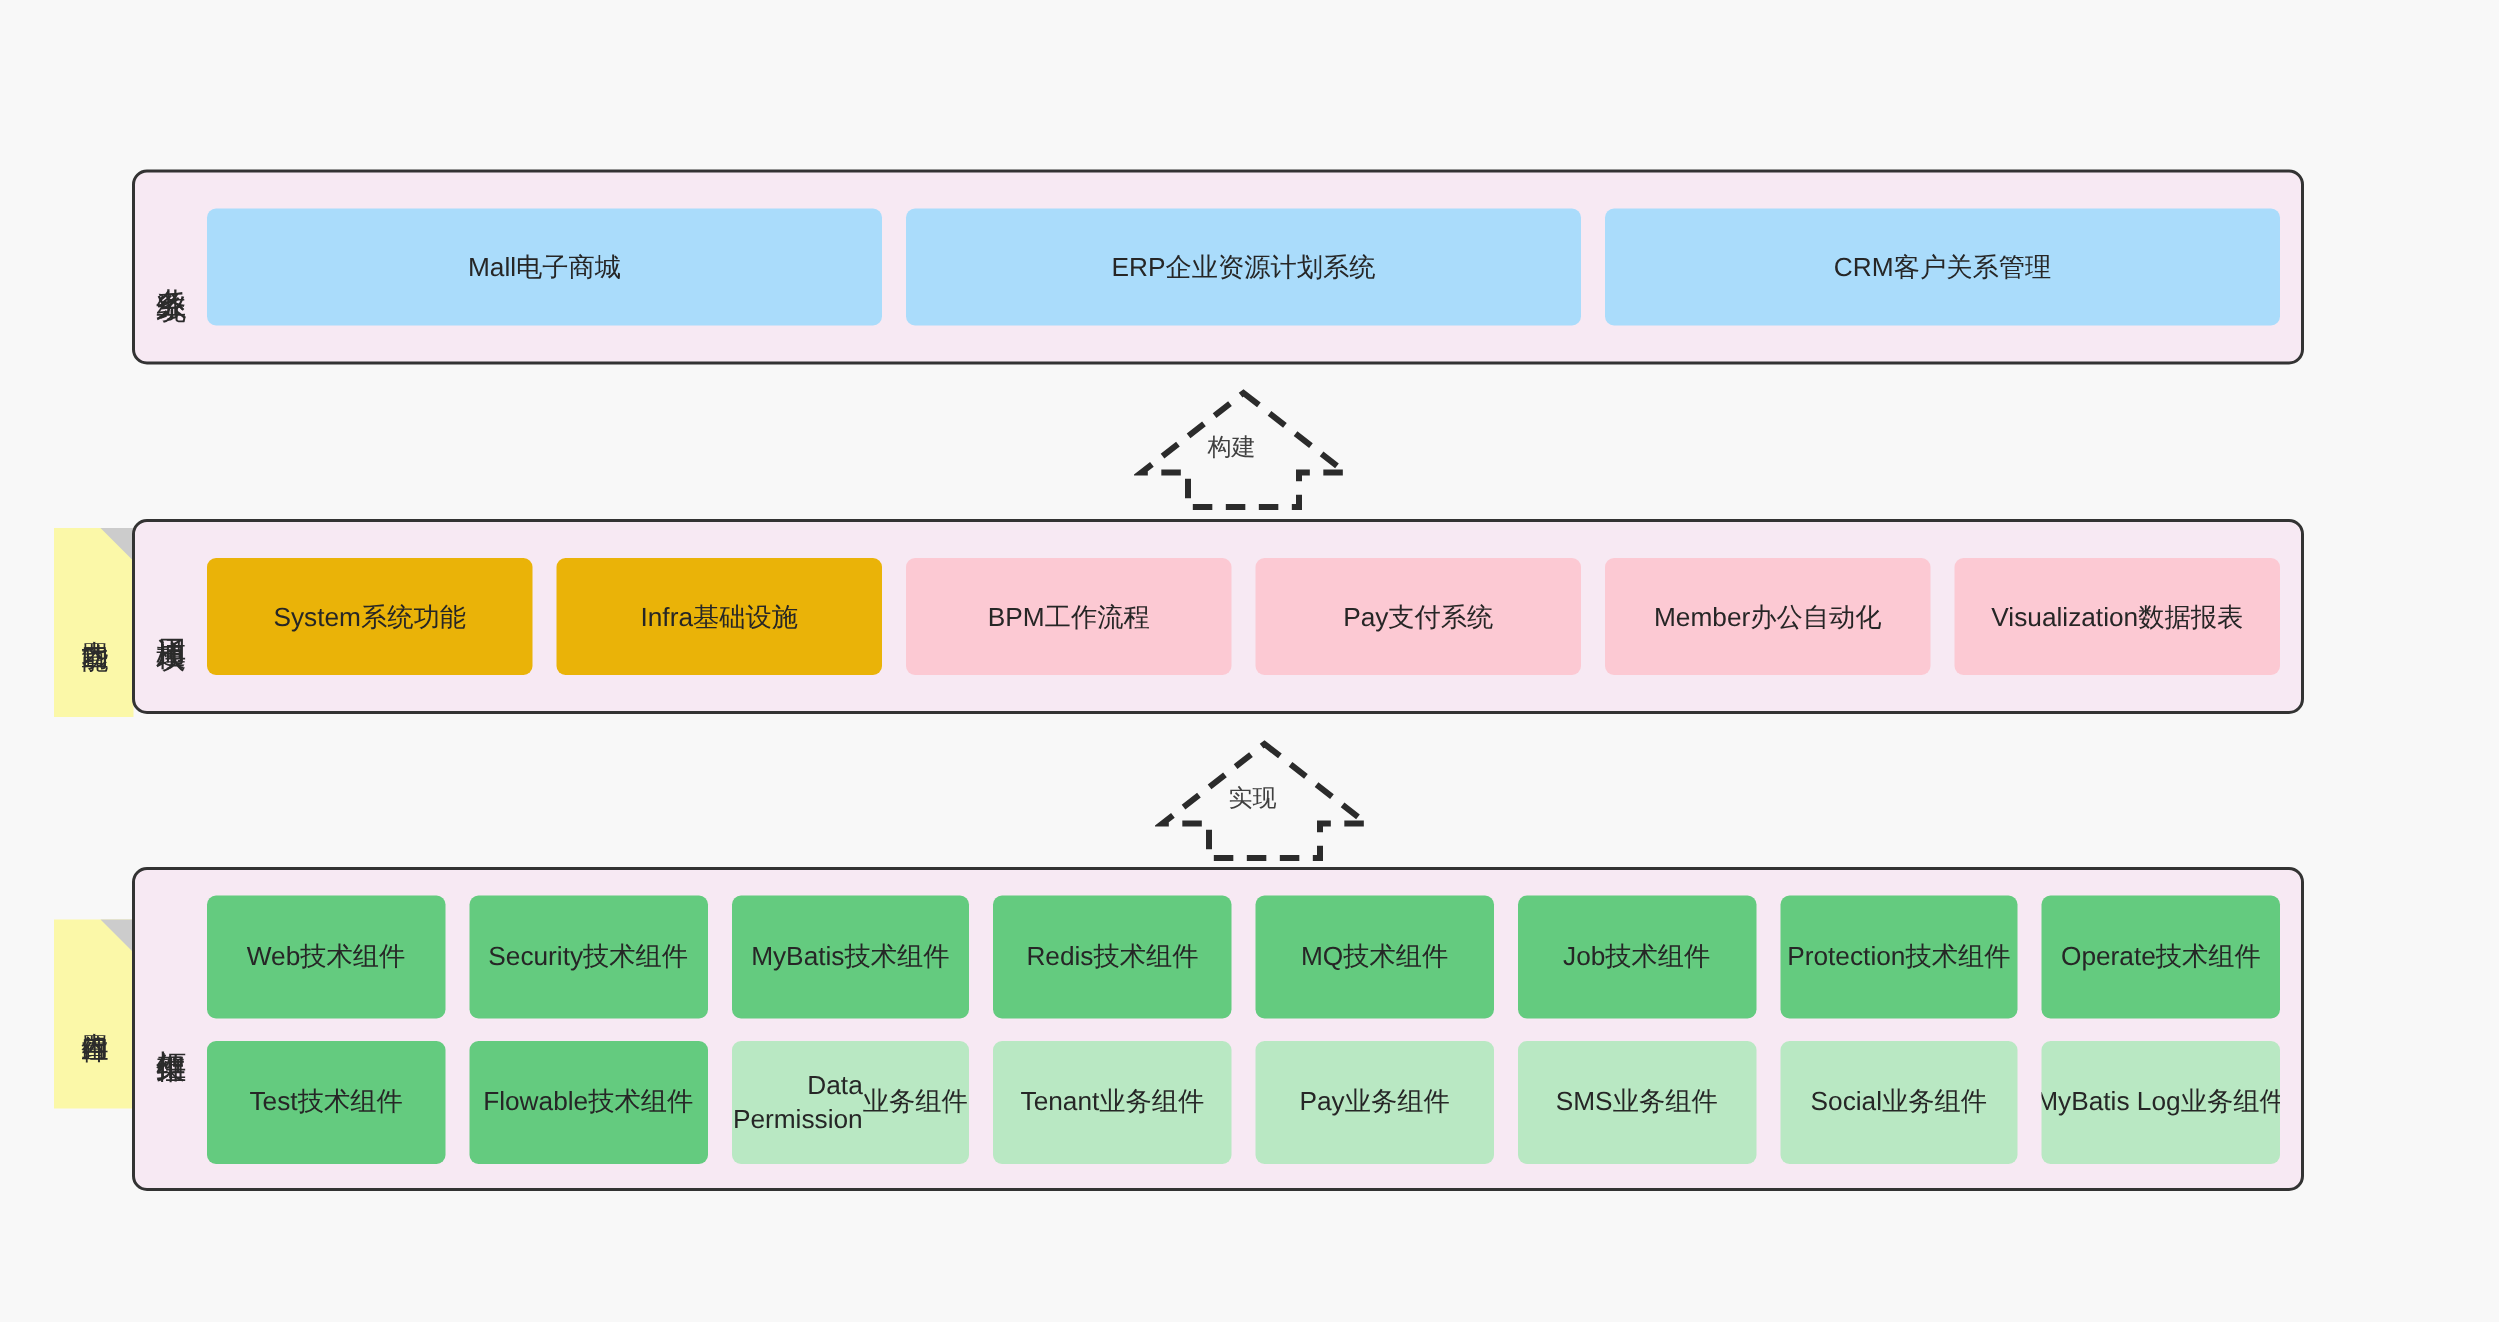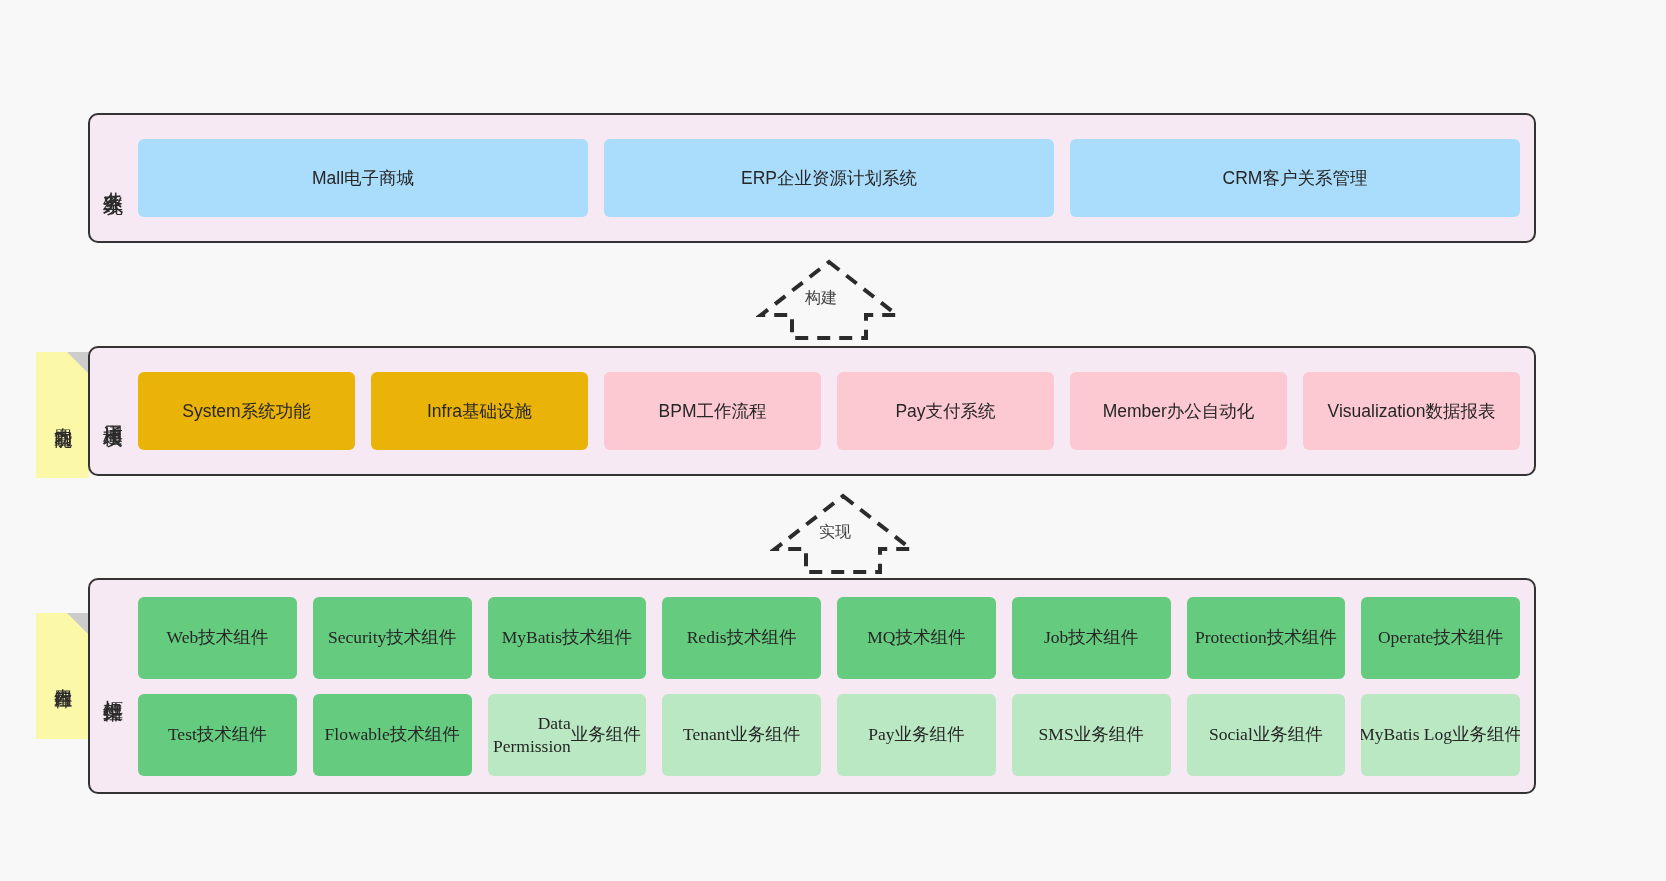--- a/index.html
+++ b/index.html
@@ -76,21 +76,20 @@
   .mod-strong { background: #eab308; }
   .mod-light  { background: #fcc9d3; }
 
   
   .fw-grid {
     display: flex;
     flex-direction: column;
     width: 100%;
     gap: 15px;
     padding: 13px 0;
-    font-family: Liberation Serif, serif;
   }
   .fw-row { display: flex; width: 100%; gap: 16px; }
   .fw-row .node { flex: 1 1 0; height: 82px; }
   .fw-tech { background: #64cb7f; }
   .fw-biz  { background: #b9e8c3; }
 
   
   .note {
     position: absolute;
     background: #fbf8a8;

